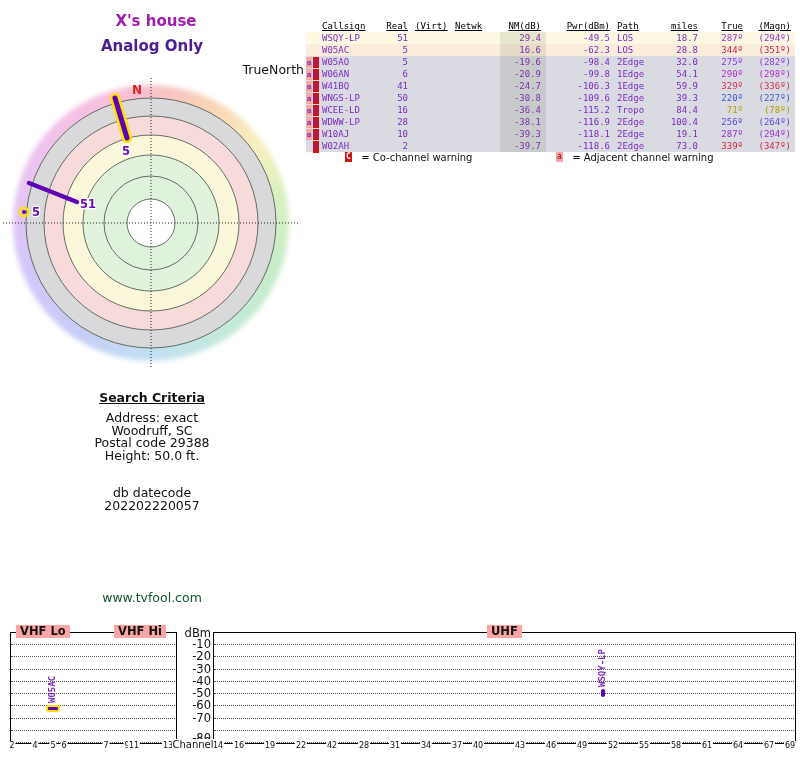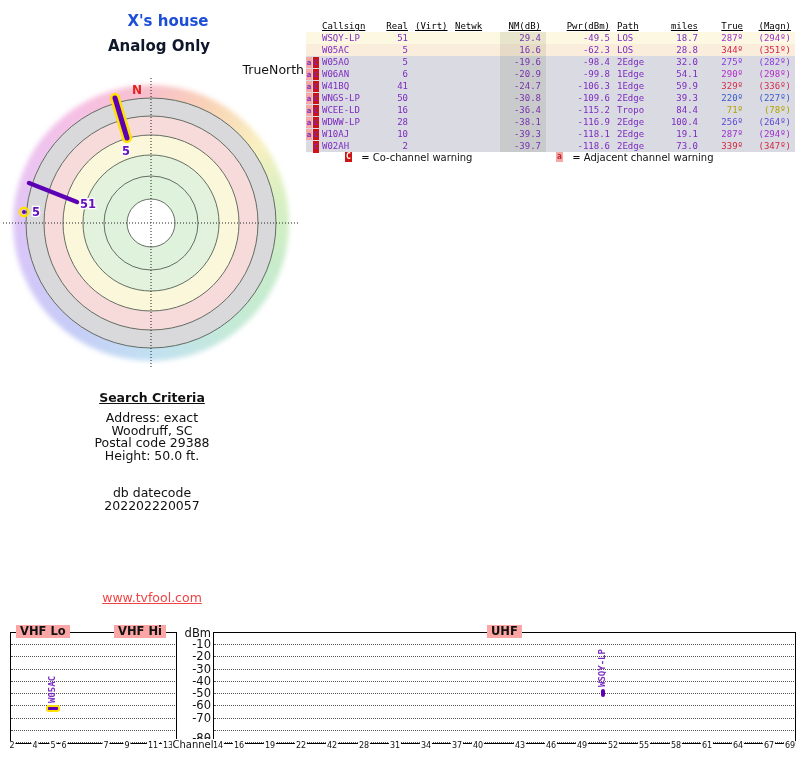--- a/index.html
+++ b/index.html
@@ -1,20 +1,20 @@
 <!DOCTYPE html>
 <html><head>
 <meta charset="utf-8">
 <style>
   html,body{margin:0;padding:0;background:#fff;}
   .page{position:relative;width:800px;height:768px;overflow:hidden;background:#fff;
         font-family:"DejaVu Sans",sans-serif;}
   
-  .t1{position:absolute;left:16px;top:12px;width:304px;text-align:center;font-weight:bold;font-size:15px;color:#1d4ed8;}
-  .t2{position:absolute;left:7px;top:37px;width:304px;text-align:center;font-weight:bold;font-size:15px;color:#0f172a;}
+  .t1{position:absolute;left:4px;top:12px;width:304px;text-align:center;font-weight:bold;font-size:15px;color:#a21caf;}
+  .t2{position:absolute;left:0;top:37px;width:304px;text-align:center;font-weight:bold;font-size:15px;color:#4c1d95;}
   .t3{position:absolute;left:0;top:62px;width:304px;text-align:right;font-size:12.5px;color:#111;}
   .rainbow{position:absolute;left:13px;top:85px;width:276px;height:276px;border-radius:50%;
     filter:blur(2.5px);
     background:conic-gradient(from 0deg,
       #f8c0cc 0%, #f9d2b6 7%, #f8f0c0 15%, #d8f0c2 22%, #c8ecca 30%, #c4ead8 40%,
       #c2e0f2 50%, #c6ccf6 60%, #d8c6f8 72%, #ecc4f0 82%, #f6c0e4 91%, #f8c0cc 100%);}
   .polar-svg{position:absolute;left:0;top:73px;}
   
   .tbl{position:absolute;left:306px;top:8px;width:489px;height:146px;
        font-family:"DejaVu Sans Mono",monospace;font-size:9px;color:#000;}
@@ -45,21 +45,21 @@
   .lg-c{position:absolute;left:39px;} .lg-a{position:absolute;left:250px;}
   .legend .txt{margin-left:6px;vertical-align:middle;}
   
   .crit-title{position:absolute;left:0;top:390px;width:304px;text-align:center;
       font-weight:bold;font-size:12.5px;text-decoration:underline;color:#111;}
   .crit{position:absolute;left:0;top:412px;width:304px;text-align:center;font-size:12.5px;
       line-height:12.6px;color:#111;}
   .datecode{position:absolute;left:0;top:487px;width:304px;text-align:center;font-size:12.5px;
       line-height:12.6px;color:#111;}
   .sitelink{position:absolute;left:0;top:590px;width:304px;text-align:center;font-size:12.5px;}
-  .sitelink a{color:#ef4444;text-decoration:underline;cursor:pointer;}
+  .sitelink a{color:#14532d;cursor:pointer;}
   
   .panel{position:absolute;top:632px;height:112px;border:1px solid #000;box-sizing:border-box;background:#fff;}
   .p-vhf{left:10px;width:167px;}
   .p-uhf{left:213px;width:583px;}
   .allot{position:absolute;top:633px;height:110px;background:#e7e7e7;}
   .grid{position:absolute;height:0;border-top:1px dotted #555;}
   .dbm-hdr{position:absolute;left:170px;top:626px;width:41px;text-align:right;font-size:11.5px;color:#111;}
   .dbm-tick{position:absolute;left:170px;width:41px;text-align:right;font-size:11.5px;color:#111;height:12px;line-height:12px;}
   .bandlabel{position:absolute;top:625px;height:13px;line-height:13px;background:#fca5a5;
       font-weight:bold;font-size:11.5px;color:#111;padding:0 4px;}
@@ -294,21 +294,21 @@
       <div class="dbm-tick" style="top: 724px; margin-top: 8px;">-80</div>
       <div class="grid" style="left: 11px; width: 164px; top: 742px;"></div>
       <div class="grid" style="left: 214px; width: 580px; top: 742px;"></div>
       <div class="dbm-tick" style="top: 736px;">-90</div>
       <span class="chlabel" style="left: 12px;">2</span>
       <span class="chlabel" style="left: 35px;">4</span>
       <span class="chlabel" style="left: 53px;">5</span>
       <span class="chlabel" style="left: 64px;">6</span>
       <span class="chlabel" style="left: 106px;">7</span>
       <span class="chlabel" style="left: 127px;">9</span>
-      <span class="chlabel" style="left: 153px; text-align: center;">11</span>
+      <span class="chlabel" style="left: 134px; text-align: center;">11</span>
       <span class="chlabel" style="left: 168px;">13</span>
       <span class="chlabel" style="left: 218px;">14</span>
       <span class="chlabel" style="left: 239px;">16</span>
       <span class="chlabel" style="left: 270px;">19</span>
       <span class="chlabel" style="left: 301px;">22</span>
       <span class="chlabel" style="left: 332px;">42</span>
       <span class="chlabel" style="left: 364px;">28</span>
       <span class="chlabel" style="left: 395px;">31</span>
       <span class="chlabel" style="left: 426px;">34</span>
       <span class="chlabel" style="left: 457px;">37</span>

